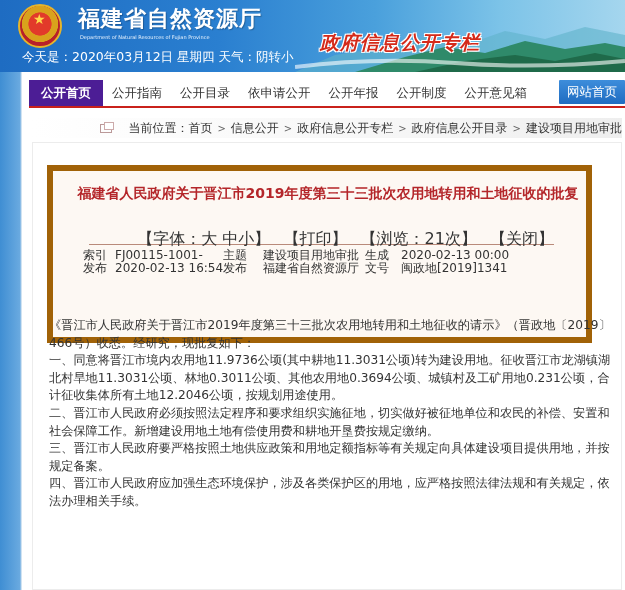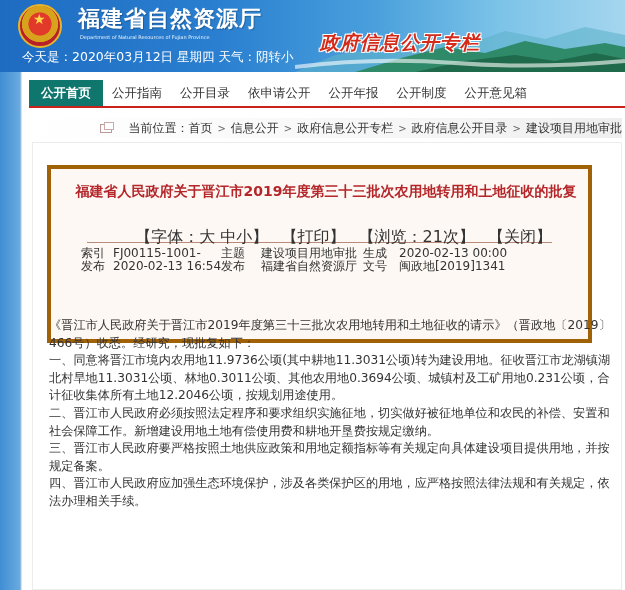--- a/index.html
+++ b/index.html
@@ -49,21 +49,21 @@
   }
   .nav {
     position: absolute; left: 7px; top: 8px; width: 596px; height: 28px;
     border-bottom: 2px solid #c9211b;
     display: flex; align-items: stretch;
   }
   .nav-item {
     font-size: 12.5px; color: #333; padding: 0 9px; display: flex; align-items: center;
     white-space: nowrap; cursor: pointer;
   }
-  .nav-item.active { background: #0f766e; color: #fff; font-weight: bold; padding: 0 12px; }
+  .nav-item.active { background: #4c1d95; color: #fff; font-weight: bold; padding: 0 12px; }
   .nav-home {
     position: absolute; right: 0; top: 0; height: 24px; padding: 0 8px;
     background: linear-gradient(#3d8ddb, #1f6cc1); color: #fff; font-size: 12.5px;
     display: flex; align-items: center; border-radius: 1px; white-space: nowrap;
   }
   .breadcrumb {
     position: absolute; left: 10px; top: 46px; width: 590px; height: 20px;
     background: linear-gradient(90deg, #fff 0%, #f5f5f5 70%, #eeeeee 100%);
     display: flex; align-items: center; font-size: 12px; color: #333; white-space: nowrap; justify-content: flex-end;
   }
@@ -72,21 +72,21 @@
     border: 1px solid #b99; position: relative;
   }
   .bc-icon::after { content:""; position:absolute; left:3px; top:-3px; width:8px; height:6px; border:1px solid #caa; background:#fff; }
   .bc-sep { color: #666; margin: 0 5px; font-size: 10px; }
   .article-wrap {
     position: absolute; left: 10px; top: 70px; width: 590px; height: 448px;
     border: 1px solid #ececec; background: #fff;
   }
   .article-head {
     position: absolute; left: 14px; top: 22px; width: 545px; height: 178px;
-    background: #fdf8f3; border: 4px solid #a16207;
+    background: #fdf8f3; border: 6px solid #a16207;
   }
   .article-title {
     position: absolute; left: 20px; top: 11px; width: 510px;
     text-align: center; color: #b4262a; font-weight: bold; font-size: 14px; line-height: 22px;
   }
   .tools {
     position: absolute; left: 36px; top: 58px; width: 465px; height: 16px;
     text-align: right; font-size: 16px; color: #333; white-space: nowrap;
     border-bottom: 1px solid #b98a7a;
   }
@@ -124,20 +124,21 @@
 
 <div class="panel">
   <div class="nav">
     <div class="nav-item active">公开首页</div>
     <div class="nav-item">公开指南</div>
     <div class="nav-item">公开目录</div>
     <div class="nav-item">依申请公开</div>
     <div class="nav-item">公开年报</div>
     <div class="nav-item">公开制度</div>
     <div class="nav-item">公开意见箱</div>
+    <div class="nav-home">网站首页</div>
   </div>
 
   <div class="breadcrumb">
     <span class="bc-icon"></span>
     <span>当前位置：</span>
     <span>首页</span>
     <span class="bc-sep">&gt;</span>
     <span>信息公开</span>
     <span class="bc-sep">&gt;</span>
     <span>政府信息公开专栏</span>

